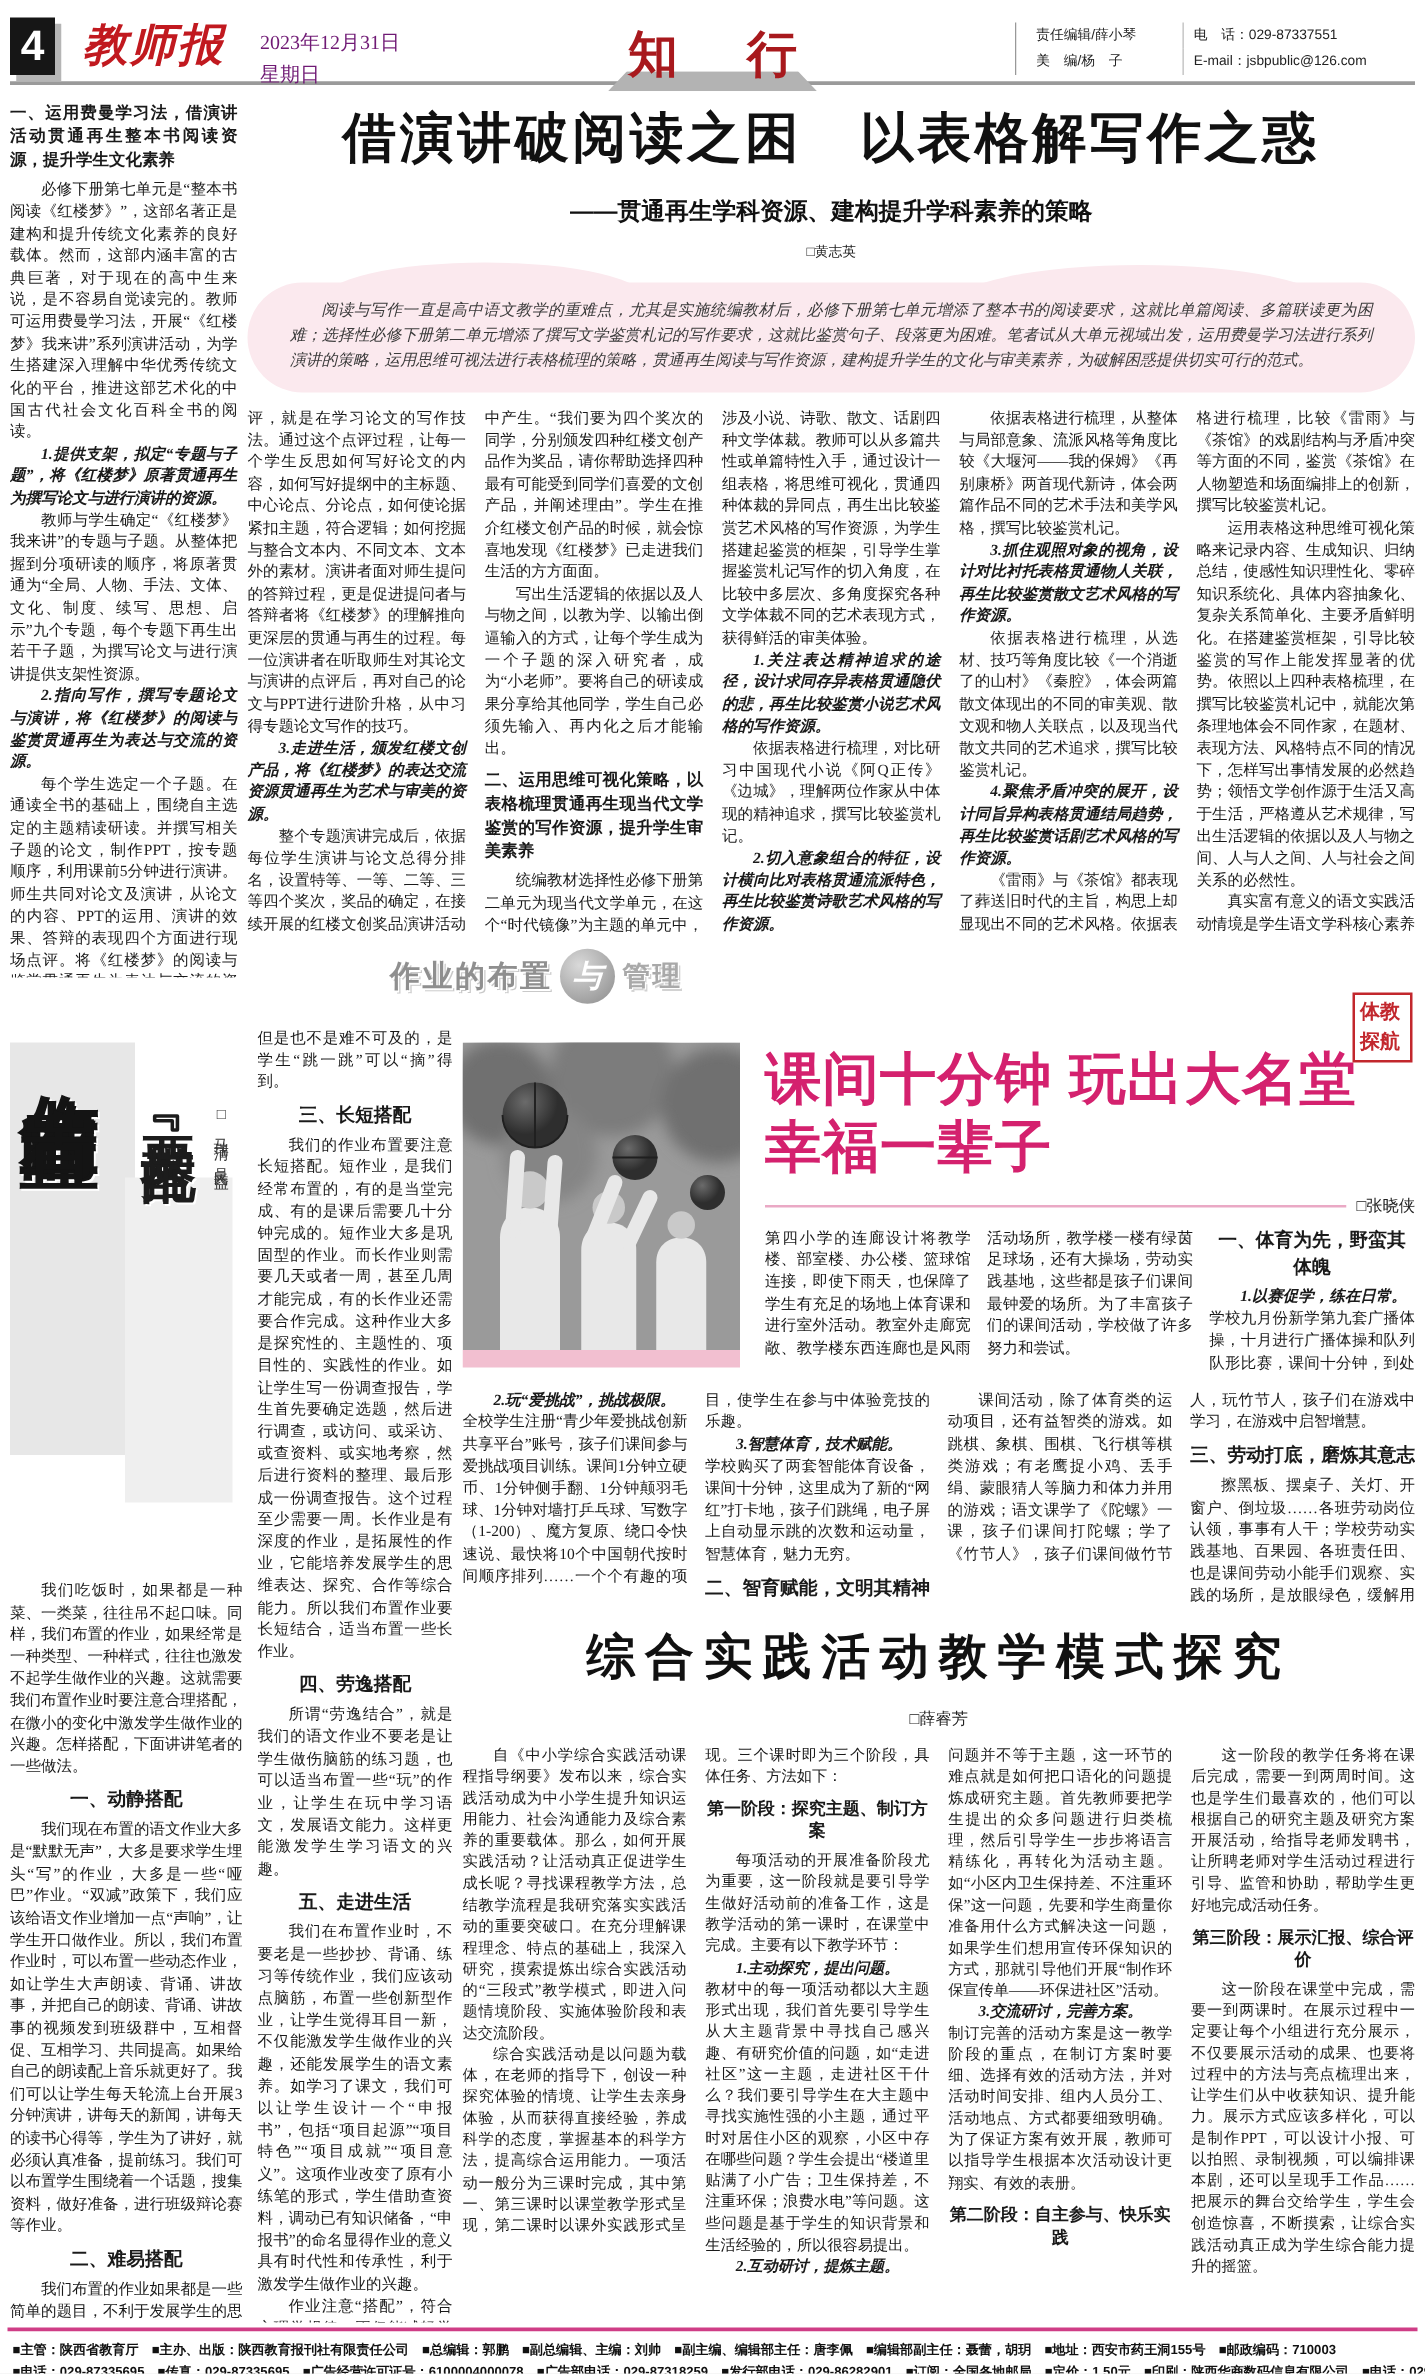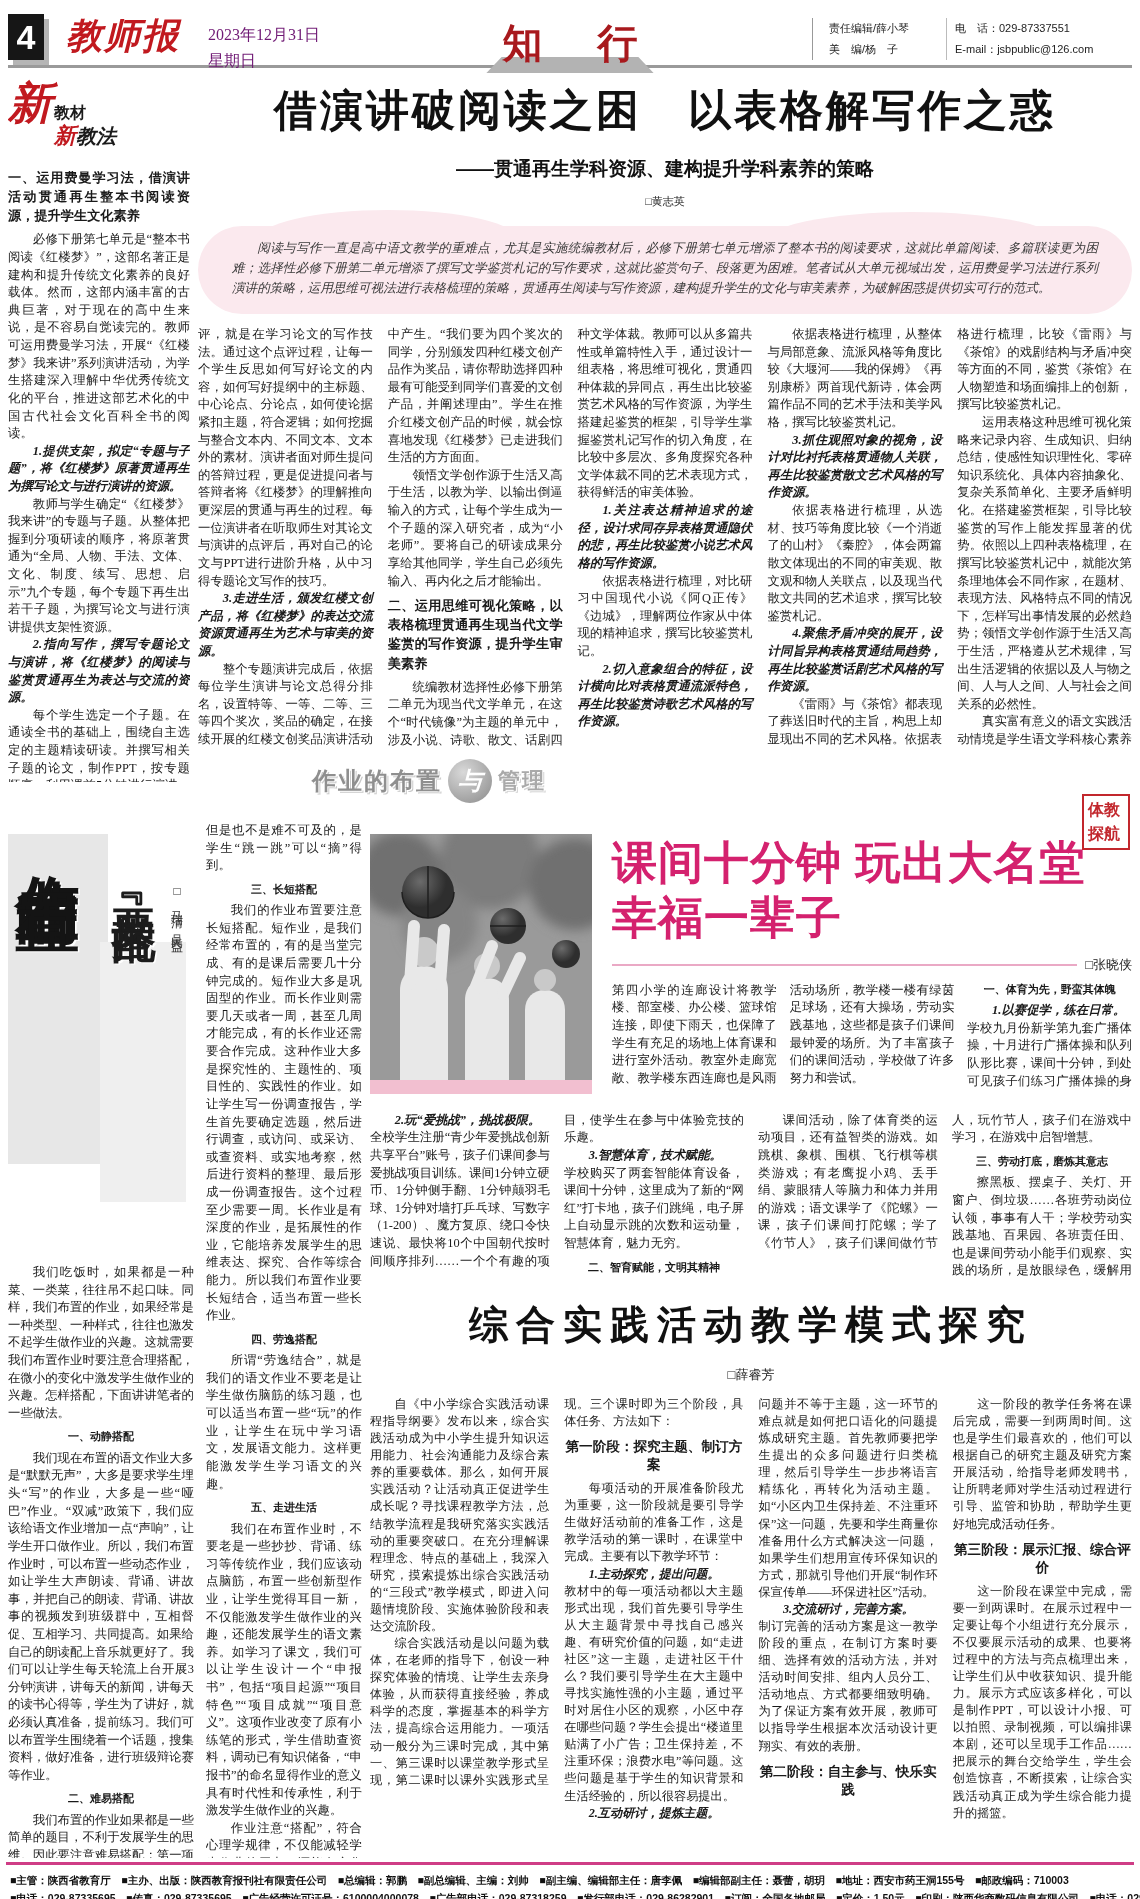--- a/index.html
+++ b/index.html
@@ -23,21 +23,21 @@
   .head-info { position:absolute; right:0; top:12px; width:320px; font-size:11px; line-height:1.9; color:#222;
                border-left:1px solid #999; padding-left:16px; }
   .head-info .row { display:flex; }
   .head-info .c1 { width:118px; border-right:1px solid #bbb; margin-right:8px; }
 
   
   .flow p { text-align:justify; }
   .para.p, .para.pc { text-indent:2em; font-size:12.4px; line-height:1.42; }
   .para.pc { text-indent:0; }
   .para.b  { text-indent:2em; font-size:12.4px; line-height:1.42; font-weight:bold; font-style:italic; }
-  .para.h  { text-align:center; font-weight:bold; font-size:11px; line-height:1.4; margin:7px 0 5px;
+  .para.h  { text-align:center; font-weight:bold; font-size:15px; line-height:1.4; margin:7px 0 5px;
              font-family:"Liberation Sans",sans-serif; font-style:normal; text-indent:0; }
   .para.hb { font-weight:bold; font-size:13.2px; line-height:1.45; margin:6px 0;
              font-family:"Liberation Sans",sans-serif; text-indent:0; }
   .para.sh { text-align:center; font-weight:bold; font-size:13.6px; margin:8px 0 6px;
              font-family:"Liberation Sans",sans-serif; text-indent:0; }
 
   
   .leftcol { position:absolute; left:8px; top:74px; width:182px; height:708px; overflow:hidden; }
   .kicker { position:relative; height:86px; margin-bottom:8px; }
   .kicker .big { font-size:44px; font-weight:bold; font-style:italic; color:#c1191f; font-family:"Liberation Serif",serif; }
@@ -138,26 +138,20 @@
         <span>电　话：029-87337551</span>
       </div>
       <div class="row">
         <span class="c1">美　编/杨　子</span>
         <span>E-mail：jsbpublic@126.com</span>
       </div>
     </div>
   </div>
 
   <div class="leftcol flow">
-    <div class="kicker">
-      <span class="big">新</span><span class="t1">教材</span>
-      <div class="line2">
-        <span class="small">新</span><span class="t2">教法</span>
-      </div>
-    </div>
     <div>
         <p class="para hb">一、运用费曼学习法，借演讲活动贯通再生整本书阅读资源，提升学生文化素养</p>
         <p class="para p">必修下册第七单元是“整本书阅读《红楼梦》”，这部名著正是建构和提升传统文化素养的良好载体。然而，这部内涵丰富的古典巨著，对于现在的高中生来说，是不容易自觉读完的。教师可运用费曼学习法，开展“《红楼梦》我来讲”系列演讲活动，为学生搭建深入理解中华优秀传统文化的平台，推进这部艺术化的中国古代社会文化百科全书的阅读。</p>
         <p class="para b">1.提供支架，拟定“专题与子题”，将《红楼梦》原著贯通再生为撰写论文与进行演讲的资源。</p>
         <p class="para p">教师与学生确定“《红楼梦》我来讲”的专题与子题。从整体把握到分项研读的顺序，将原著贯通为“全局、人物、手法、文体、文化、制度、续写、思想、启示”九个专题，每个专题下再生出若干子题，为撰写论文与进行演讲提供支架性资源。</p>
         <p class="para b">2.指向写作，撰写专题论文与演讲，将《红楼梦》的阅读与鉴赏贯通再生为表达与交流的资源。</p>
         <p class="para p">每个学生选定一个子题。在通读全书的基础上，围绕自主选定的主题精读研读。并撰写相关子题的论文，制作PPT，按专题顺序，利用课前5分钟进行演讲。师生共同对论文及演讲，从论文的内容、PPT的运用、演讲的效果、答辩的表现四个方面进行现场点评。将《红楼梦》的阅读与鉴赏贯通再生为表达与交流的资源、针对学生的论文与演讲，师生共同进行点</p>
       </div>
   </div>
 
@@ -168,21 +162,21 @@
   </div>
 
   <div class="cloud">
     <div class="lead">阅读与写作一直是高中语文教学的重难点，尤其是实施统编教材后，必修下册第七单元增添了整本书的阅读要求，这就比单篇阅读、多篇联读更为困难；选择性必修下册第二单元增添了撰写文学鉴赏札记的写作要求，这就比鉴赏句子、段落更为困难。笔者试从大单元视域出发，运用费曼学习法进行系列演讲的策略，运用思维可视法进行表格梳理的策略，贯通再生阅读与写作资源，建构提升学生的文化与审美素养，为破解困惑提供切实可行的范式。</div>
   </div>
 
   <div class="top-body flow">
       <p class="para pc">评，就是在学习论文的写作技法。通过这个点评过程，让每一个学生反思如何写好论文的内容，如何写好提纲中的主标题、中心论点、分论点，如何使论据紧扣主题，符合逻辑；如何挖掘与整合文本内、不同文本、文本外的素材。演讲者面对师生提问的答辩过程，更是促进提问者与答辩者将《红楼梦》的理解推向更深层的贯通与再生的过程。每一位演讲者在听取师生对其论文与演讲的点评后，再对自己的论文与PPT进行进阶升格，从中习得专题论文写作的技巧。</p>
       <p class="para b">3.走进生活，颁发红楼文创产品，将《红楼梦》的表达交流资源贯通再生为艺术与审美的资源。</p>
       <p class="para p">整个专题演讲完成后，依据每位学生演讲与论文总得分排名，设置特等、一等、二等、三等四个奖次，奖品的确定，在接续开展的红楼文创奖品演讲活动中产生。“我们要为四个奖次的同学，分别颁发四种红楼文创产品作为奖品，请你帮助选择四种最有可能受到同学们喜爱的文创产品，并阐述理由”。学生在推介红楼文创产品的时候，就会惊喜地发现《红楼梦》已走进我们生活的方方面面。</p>
-      <p class="para p">领悟文学创作源于生活又高于生活，以教为学、以输出倒逼输入的方式，让每个学生成为一个子题的深入研究者，成为“小老师”。要将自己的研读成果分享给其他同学，学生自己必须先输入、再内化之后才能输出。</p>
+      <p class="para p">写出生活逻辑的依据以及人与物之间，以教为学、以输出倒逼输入的方式，让每个学生成为一个子题的深入研究者，成为“小老师”。要将自己的研读成果分享给其他同学，学生自己必须先输入、再内化之后才能输出。</p>
       <p class="para hb">二、运用思维可视化策略，以表格梳理贯通再生现当代文学鉴赏的写作资源，提升学生审美素养</p>
       <p class="para p">统编教材选择性必修下册第二单元为现当代文学单元，在这个“时代镜像”为主题的单元中，涉及小说、诗歌、散文、话剧四种文学体裁。教师可以从多篇共性或单篇特性入手，通过设计一组表格，将思维可视化，贯通四种体裁的异同点，再生出比较鉴赏艺术风格的写作资源，为学生搭建起鉴赏的框架，引导学生掌握鉴赏札记写作的切入角度，在比较中多层次、多角度探究各种文学体裁不同的艺术表现方式，获得鲜活的审美体验。</p>
       <p class="para b">1.关注表达精神追求的途径，设计求同存异表格贯通隐伏的悲，再生比较鉴赏小说艺术风格的写作资源。</p>
       <p class="para p">依据表格进行梳理，对比研习中国现代小说《阿Q正传》《边城》，理解两位作家从中体现的精神追求，撰写比较鉴赏札记。</p>
       <p class="para b">2.切入意象组合的特征，设计横向比对表格贯通流派特色，再生比较鉴赏诗歌艺术风格的写作资源。</p>
       <p class="para p">依据表格进行梳理，从整体与局部意象、流派风格等角度比较《大堰河——我的保姆》《再别康桥》两首现代新诗，体会两篇作品不同的艺术手法和美学风格，撰写比较鉴赏札记。</p>
       <p class="para b">3.抓住观照对象的视角，设计对比衬托表格贯通物人关联，再生比较鉴赏散文艺术风格的写作资源。</p>
       <p class="para p">依据表格进行梳理，从选材、技巧等角度比较《一个消逝了的山村》《秦腔》，体会两篇散文体现出的不同的审美观、散文观和物人关联点，以及现当代散文共同的艺术追求，撰写比较鉴赏札记。</p>
       <p class="para b">4.聚焦矛盾冲突的展开，设计同旨异构表格贯通结局趋势，再生比较鉴赏话剧艺术风格的写作资源。</p>
       <p class="para p">《雷雨》与《茶馆》都表现了葬送旧时代的主旨，构思上却显现出不同的艺术风格。依据表格进行梳理，比较《雷雨》与《茶馆》的戏剧结构与矛盾冲突等方面的不同，鉴赏《茶馆》在人物塑造和场面编排上的创新，撰写比较鉴赏札记。</p>

